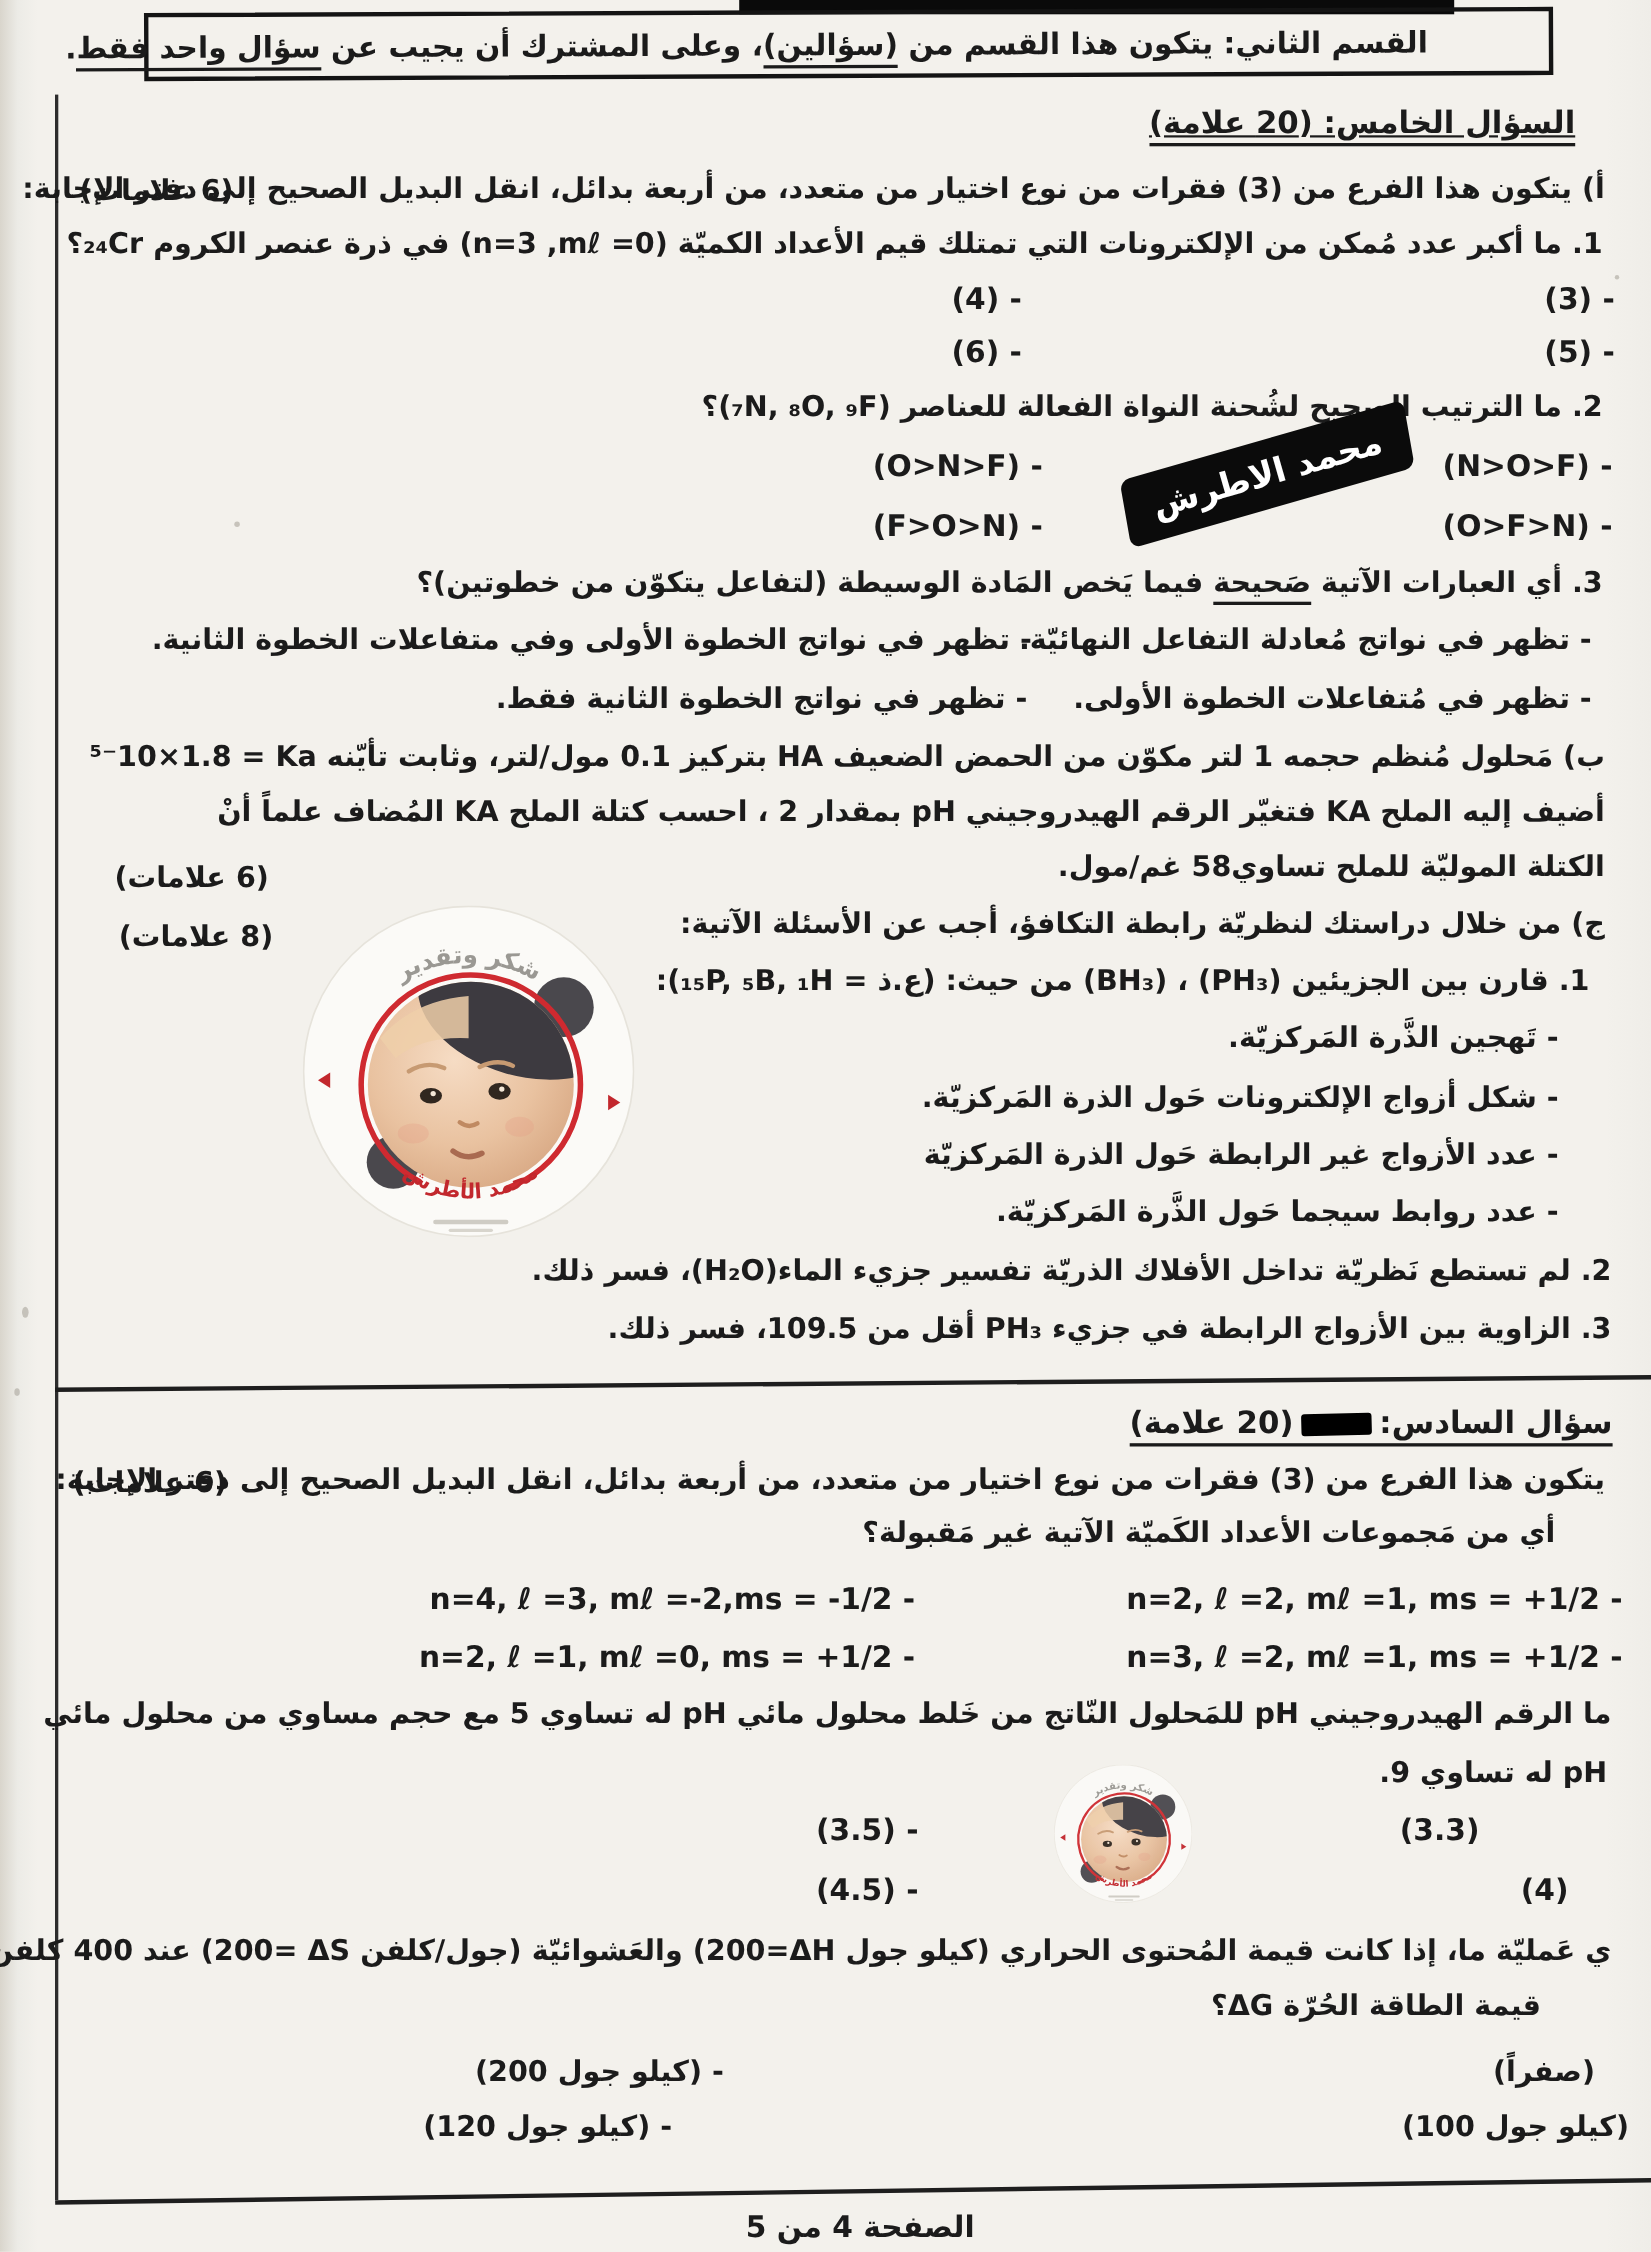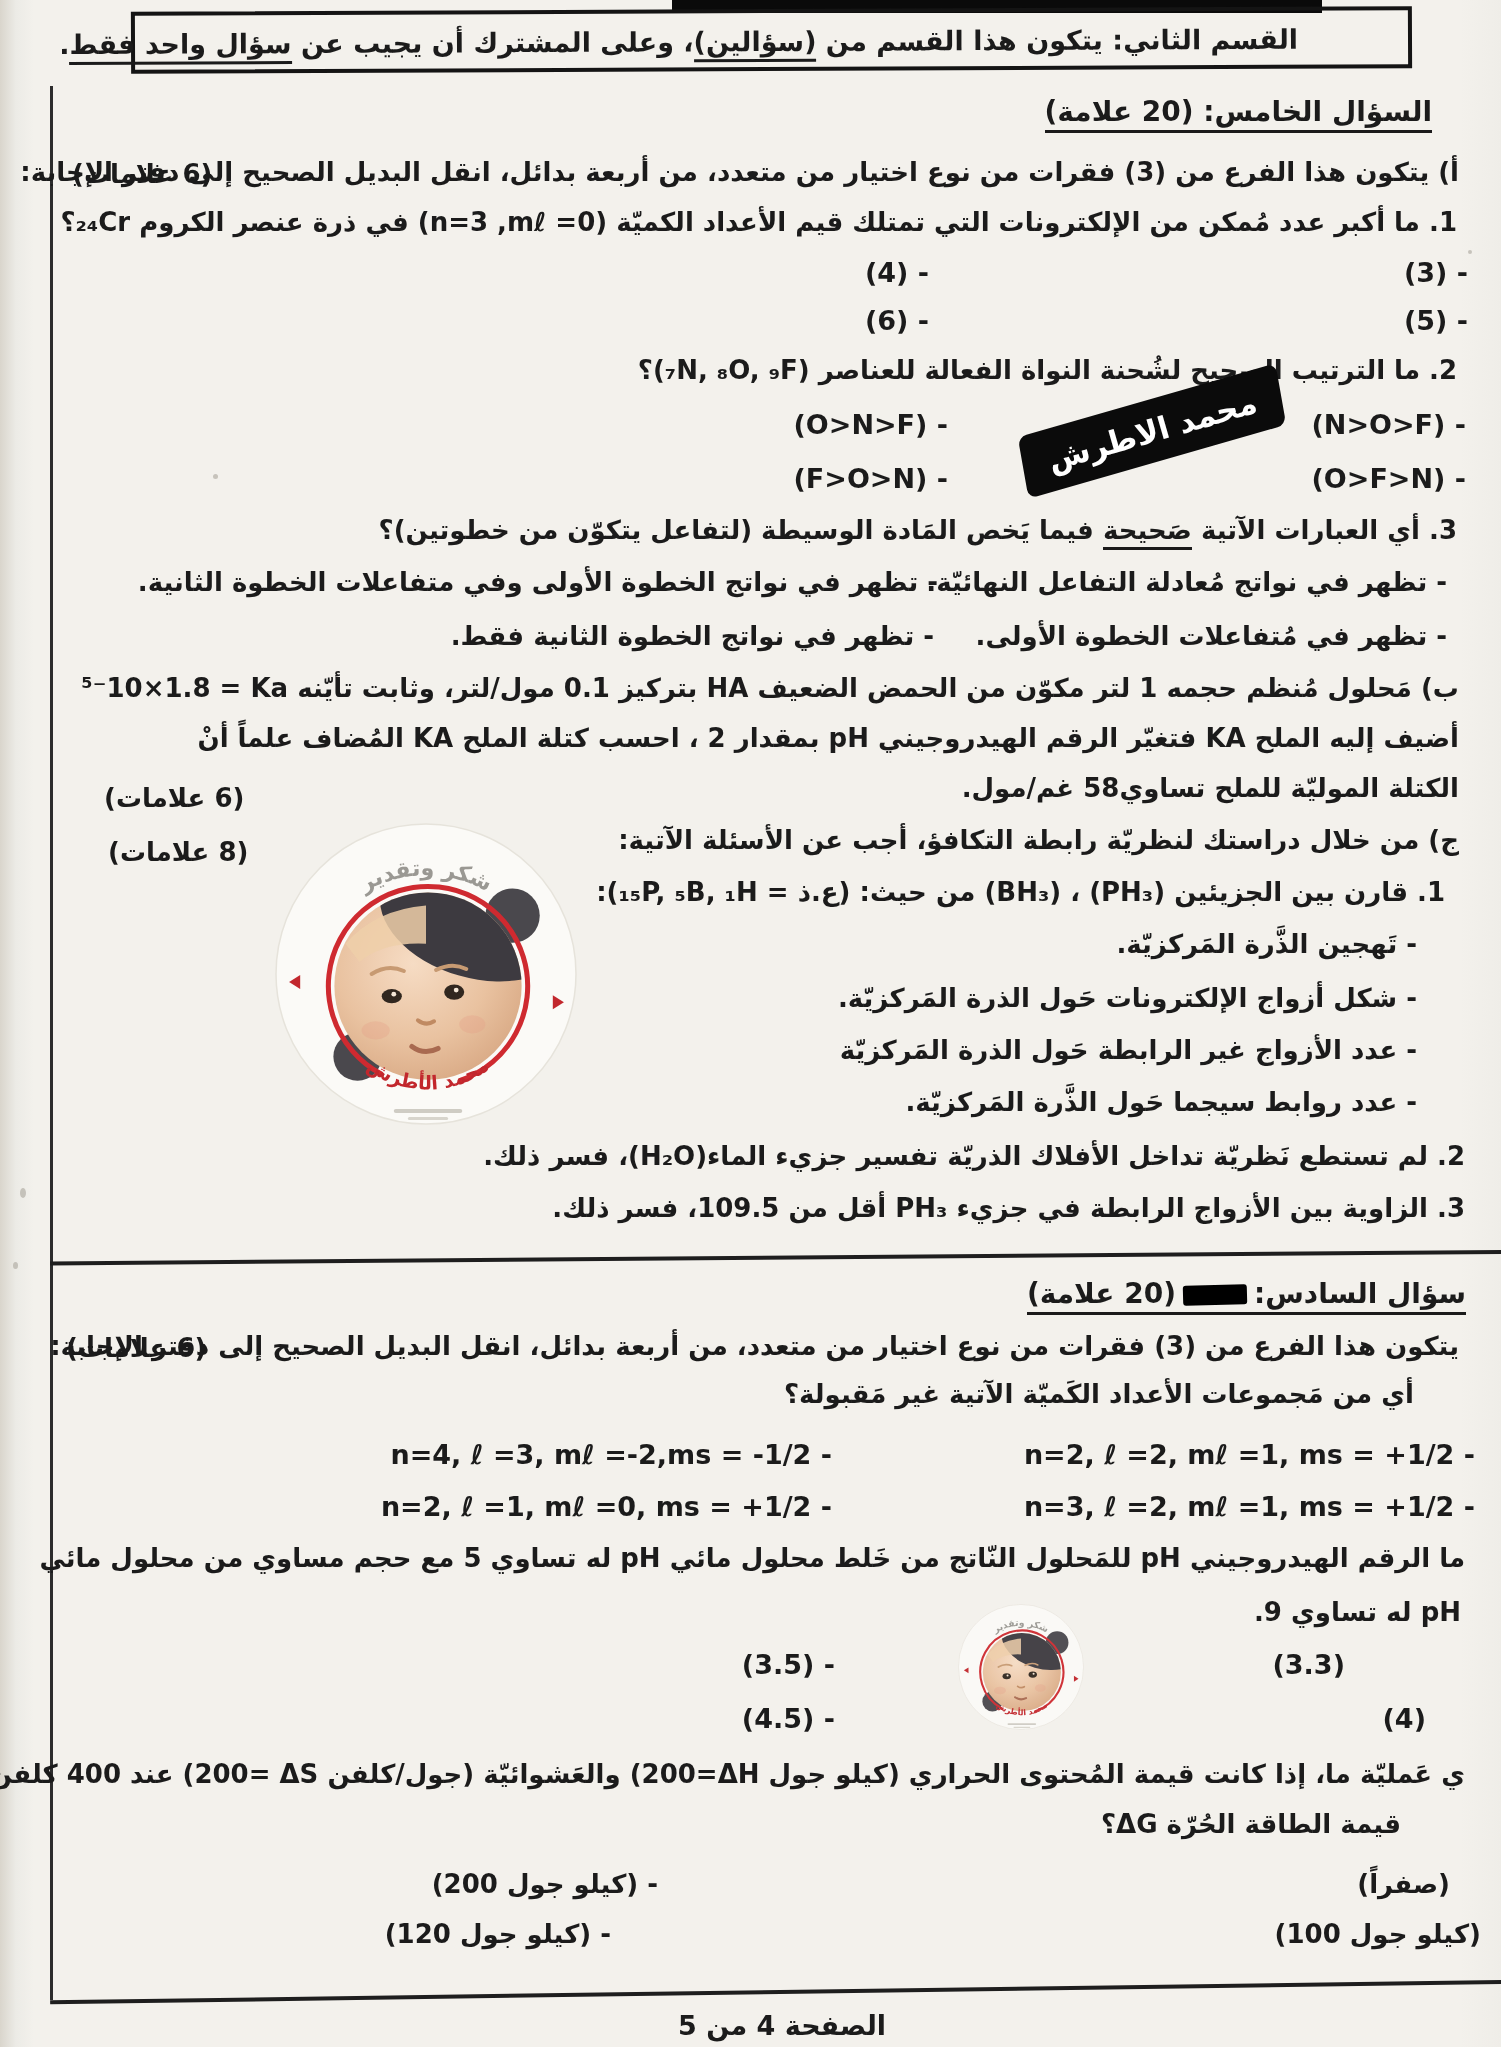--- a/index.html
+++ b/index.html
@@ -124,21 +124,21 @@
 </svg>
 
 <svg class="wm wm-big" width="302" height="302" viewBox="0 0 300 300">
   <use href="#wm-symbol"></use>
 </svg>
 <svg class="wm wm-small" width="126" height="126" viewBox="0 0 300 300">
   <use href="#wm-symbol"></use>
 </svg>
 
 <div id="lines">
-    <div class="line" style="top: 94px; right: 69px; font-size: 28px;"><span class="u"><span>السؤال الخامس: (20 علامة)</span></span></div>
+    <div class="line" style="top: 94px; right: 69px; font-size: 28px; text-decoration: underline;"><span class="u"><span>السؤال الخامس: (20 علامة)</span></span></div>
     <div class="line" style="top: 156px; right: 42px;"><span>أ) يتكون هذا الفرع من (3) فقرات من نوع اختيار من متعدد، من أربعة بدائل، انقل البديل الصحيح إلى دفتر الإجابة:</span></div>
     <div class="line" style="top: 158px; left: 72px;"><span>(6 علامات)</span></div>
     <div class="line" style="top: 206px; right: 44px;"><span>1. ما أكبر عدد مُمكن من الإلكترونات التي تمتلك قيم الأعداد الكميّة </span><span dir="ltr">(n=3 ,mℓ =0)</span><span> في ذرة عنصر الكروم </span><span dir="ltr">₂₄Cr</span><span>؟</span></div>
     <div class="line" style="top: 256px; right: 33px; font-size: 27px;"><span>- (3)</span></div>
     <div class="line" style="top: 256px; right: 572px; font-size: 27px;"><span>- (4)</span></div>
     <div class="line" style="top: 304px; right: 33px; font-size: 27px;"><span>- (5)</span></div>
     <div class="line" style="top: 304px; right: 572px; font-size: 27px;"><span>- (6)</span></div>
     <div class="line" style="top: 354px; right: 44px;"><span>2. ما الترتيب الصحيح لشُحنة النواة الفعالة للعناصر </span><span dir="ltr">(₇N, ₈O, ₉F)</span><span>؟</span></div>
     <div class="line" style="top: 408px; right: 35px; font-size: 27px; text-align: right;"><span>- </span><span dir="ltr">(N&gt;O&gt;F)</span></div>
     <div class="line" style="top: 408px; right: 553px; font-size: 27px;"><span>- </span><span dir="ltr">(O&gt;N&gt;F)</span></div>

